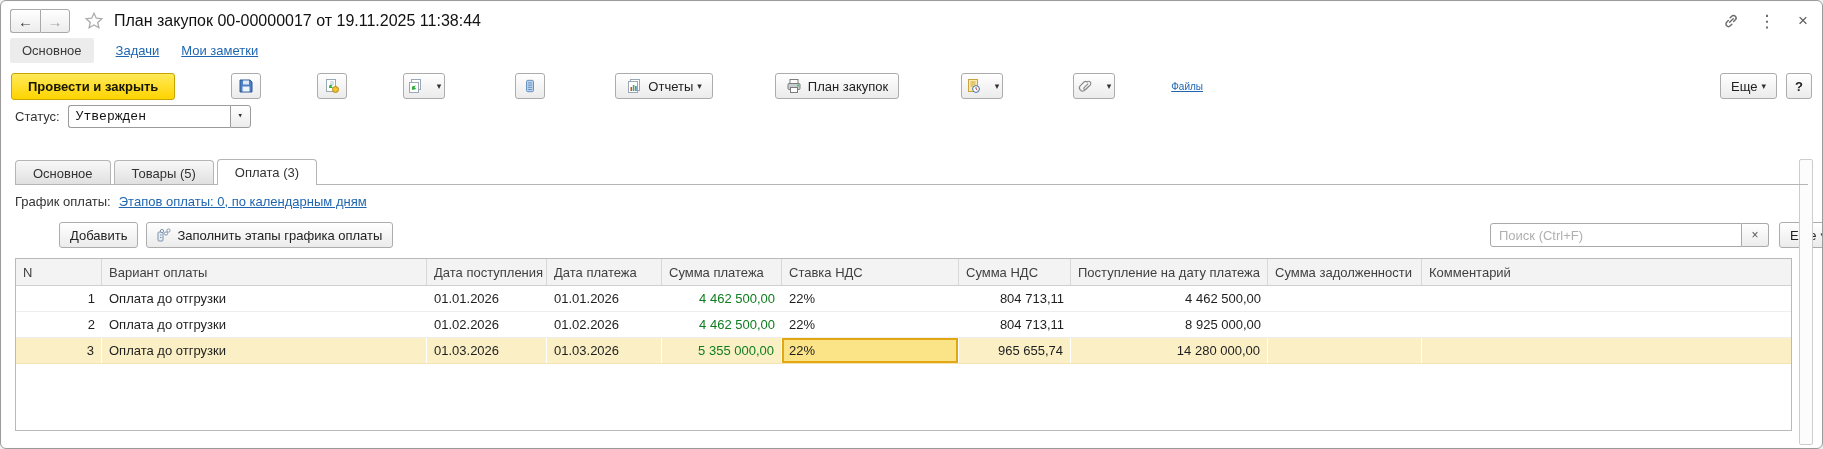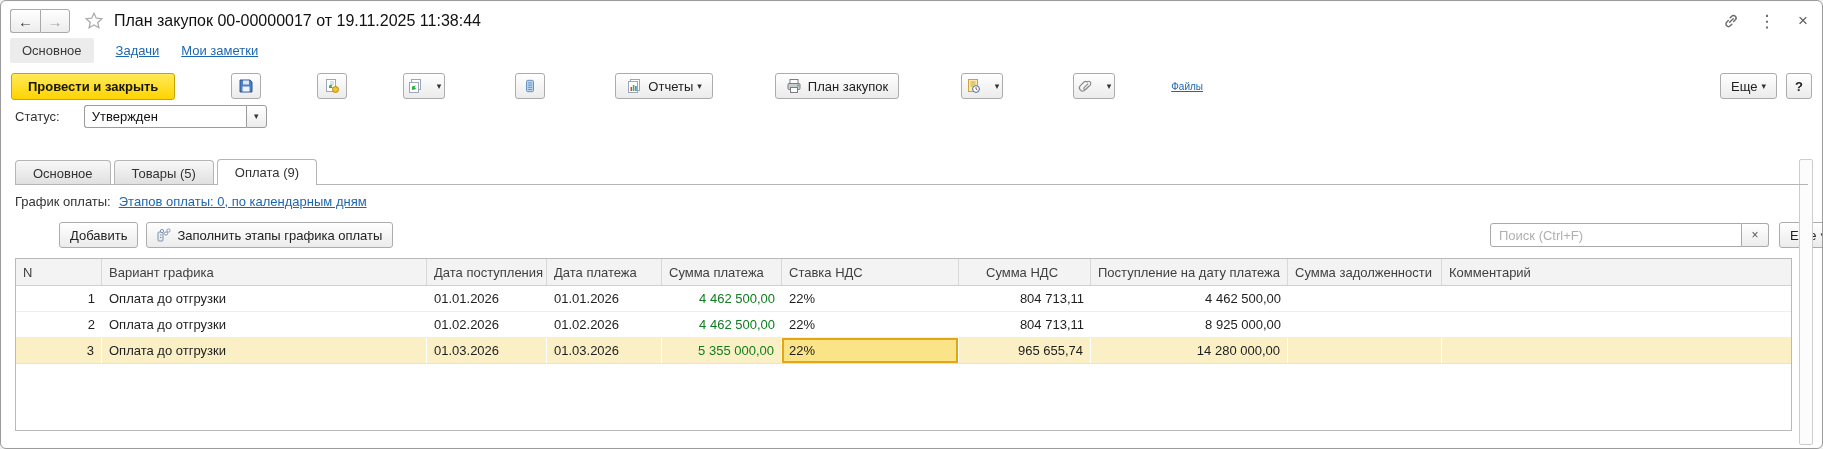--- a/index.html
+++ b/index.html
@@ -33,21 +33,21 @@
          font-size:13px; color:#222; display:inline-flex; align-items:center; padding:0 10px; cursor:pointer; white-space:nowrap; }
   .btn-primary { background:linear-gradient(#ffe959,var(--primary-btn)); border-color:var(--primary-btn-border);
                  font-weight:bold; height:27px; padding:0 16px; color:#161600; }
   .ibtn { width:30px; padding:0; justify-content:center; }
   .ibtn-w { width:42px; padding:0 3px; justify-content:space-between; }
   .caret { font-size:9px; color:#333; margin-left:4px; line-height:1; } .sp8 { width:8px; } .sp14 { width:14px; } .sp22 { width:22px; }
   .toolbar-right { margin-left:auto; display:flex; gap:9px; }
   .btn-help { width:26px; justify-content:center; font-weight:bold; }
   
   .statusrow { position:absolute; top:103px; left:14px; height:24px; display:flex; align-items:center; font-size:13px; color:#333; }
-  .combo { margin-left:24px; display:flex; }
+  .combo { margin-left:8px; display:flex;font-family:Liberation Mono, monospace; }
   .combo-box { width:162px; height:23px; border:1px solid #9b9b9b; border-right:none; border-radius:3px 0 0 3px;
                background:#fff; font-size:13px; color:#111; display:flex; align-items:center; padding:0 7px; }
   .combo-btn { width:21px; height:23px; border:1px solid #9b9b9b; border-radius:0 3px 3px 0;
                background:linear-gradient(#ffffff,#ececec); display:flex; align-items:center; justify-content:center; cursor:pointer; }
   
   .doctabs { position:absolute; top:158px; left:14px; right:16px; height:26px; display:flex; align-items:flex-end; }
   .dtab { height:25px; padding:0 17px; display:flex; align-items:center; font-size:13px; color:#333;
           border:1px solid #b5b5b5; border-bottom:none; border-radius:4px 4px 0 0;
           background:linear-gradient(#f8f8f8,#dfdfdf); margin-right:3px; cursor:pointer; position:relative; }
   .dtab.active { background:#fff; height:26px; z-index:2; }
@@ -67,21 +67,21 @@
   .cmd-more { margin-left:10px; }
   
   .grid { position:absolute; top:257px; left:14px; width:1777px; height:173px; border:1px solid #b9b9b9; background:#fff; font-size:13px; }
   .trow { display:flex; width:100%; }
   .thead { background:#f3f3f3; border-bottom:1px solid #cfcfcf; height:27px; }
   .thead .c { color:#3f3f3f; border-right:1px solid #d8d8d8; }
   .thead .c:last-child { border-right:none; }
   .drow { height:26px; border-bottom:1px solid #eeeeee; }
   .c { display:flex; align-items:center; padding:0 7px; overflow:hidden; white-space:nowrap; color:#1e1e1e; }
   .c0 { width:86px; } .c1 { width:325px; } .c2 { width:120px; } .c3 { width:115px; }
-  .c4 { width:120px; } .c5 { width:177px; } .c6 { width:112px;margin-left:20px; } .c7 { width:197px; }
+  .c4 { width:120px; } .c5 { width:177px; } .c6 { width:112px; } .c7 { width:197px; }
   .c8 { width:154px; } .c9 { flex:1; }
   .num { justify-content:flex-end; }
   .amt { justify-content:flex-end; }
   .green { color:var(--positive-amount); }
   .row-hl { background:var(--row-highlight); border-bottom:1px solid #f3e4b4; }
   .row-hl .c { border-right:1px solid #ffffff; }
   .row-hl .c:last-child { border-right:none; }
   .cell-sel { background:var(--selected-cell-bg); box-shadow: inset 0 0 0 2px var(--selected-cell-border); }
   
   .vscroll { position:absolute; top:158px; right:9px; width:14px; height:286px;
@@ -232,21 +232,21 @@
       <div class="combo-box">Утвержден</div>
       <div class="combo-btn">
         <span class="caret" style="margin:0;">▾</span>
       </div>
     </div>
   </div>
 
   <div class="doctabs">
     <div class="dtab">Основное</div>
     <div class="dtab">Товары (5)</div>
-    <div class="dtab active">Оплата (9)</div>
+    <div class="dtab active">Оплата (3)</div>
   </div>
 
   <div class="schedule">
     <span>График оплаты:</span>
     <a class="lnk">Этапов оплаты: 0, по календарным дням</a>
   </div>
 
   <div class="cmdbar">
     <button class="btn">Добавить</button>
     <span class="sp8"></span>
@@ -268,21 +268,21 @@
       <button class="btn cmd-more">
         <span>Еще</span>
         <span class="caret">▾</span>
       </button>
     </div>
   </div>
 
   <div class="grid">
     <div class="trow thead">
       <div class="c c0">N</div>
-      <div class="c c1">Вариант графика</div>
+      <div class="c c1">Вариант оплаты</div>
       <div class="c c2">Дата поступления</div>
       <div class="c c3">Дата платежа</div>
       <div class="c c4">Сумма платежа</div>
       <div class="c c5">Ставка НДС</div>
       <div class="c c6">Сумма НДС</div>
       <div class="c c7">Поступление на дату платежа</div>
       <div class="c c8">Сумма задолженности</div>
       <div class="c c9">Комментарий</div>
     </div>
 

